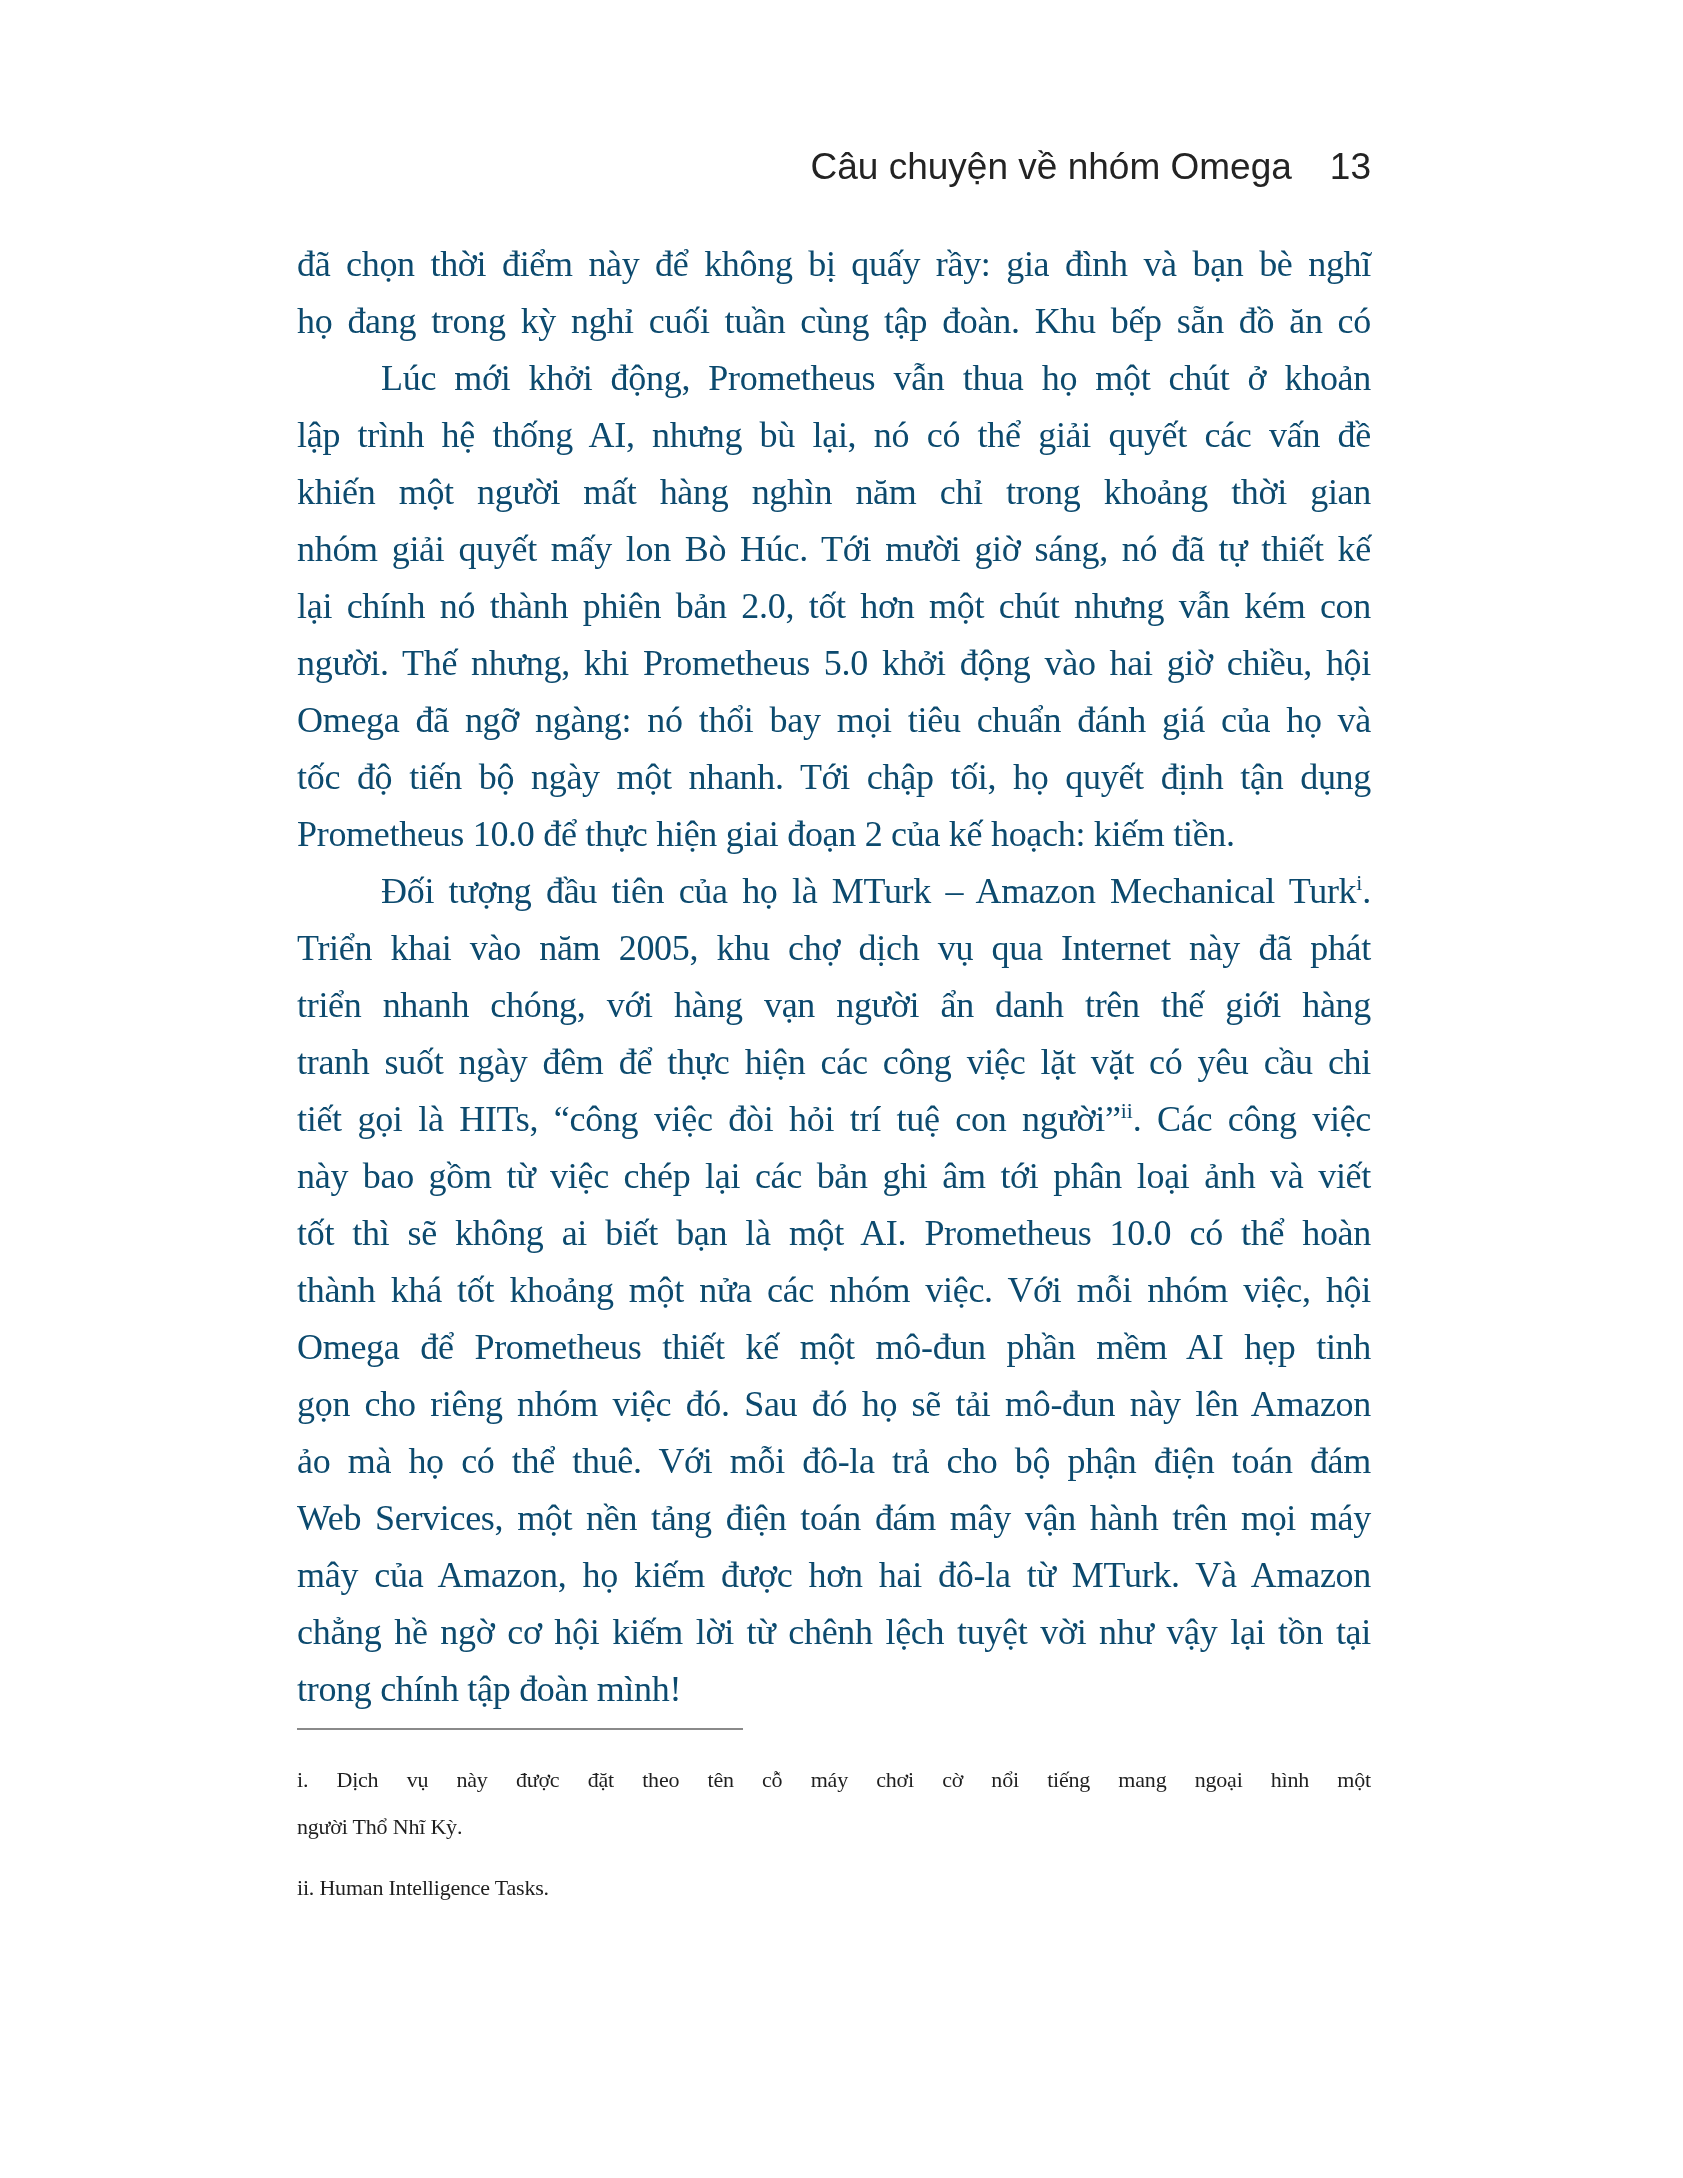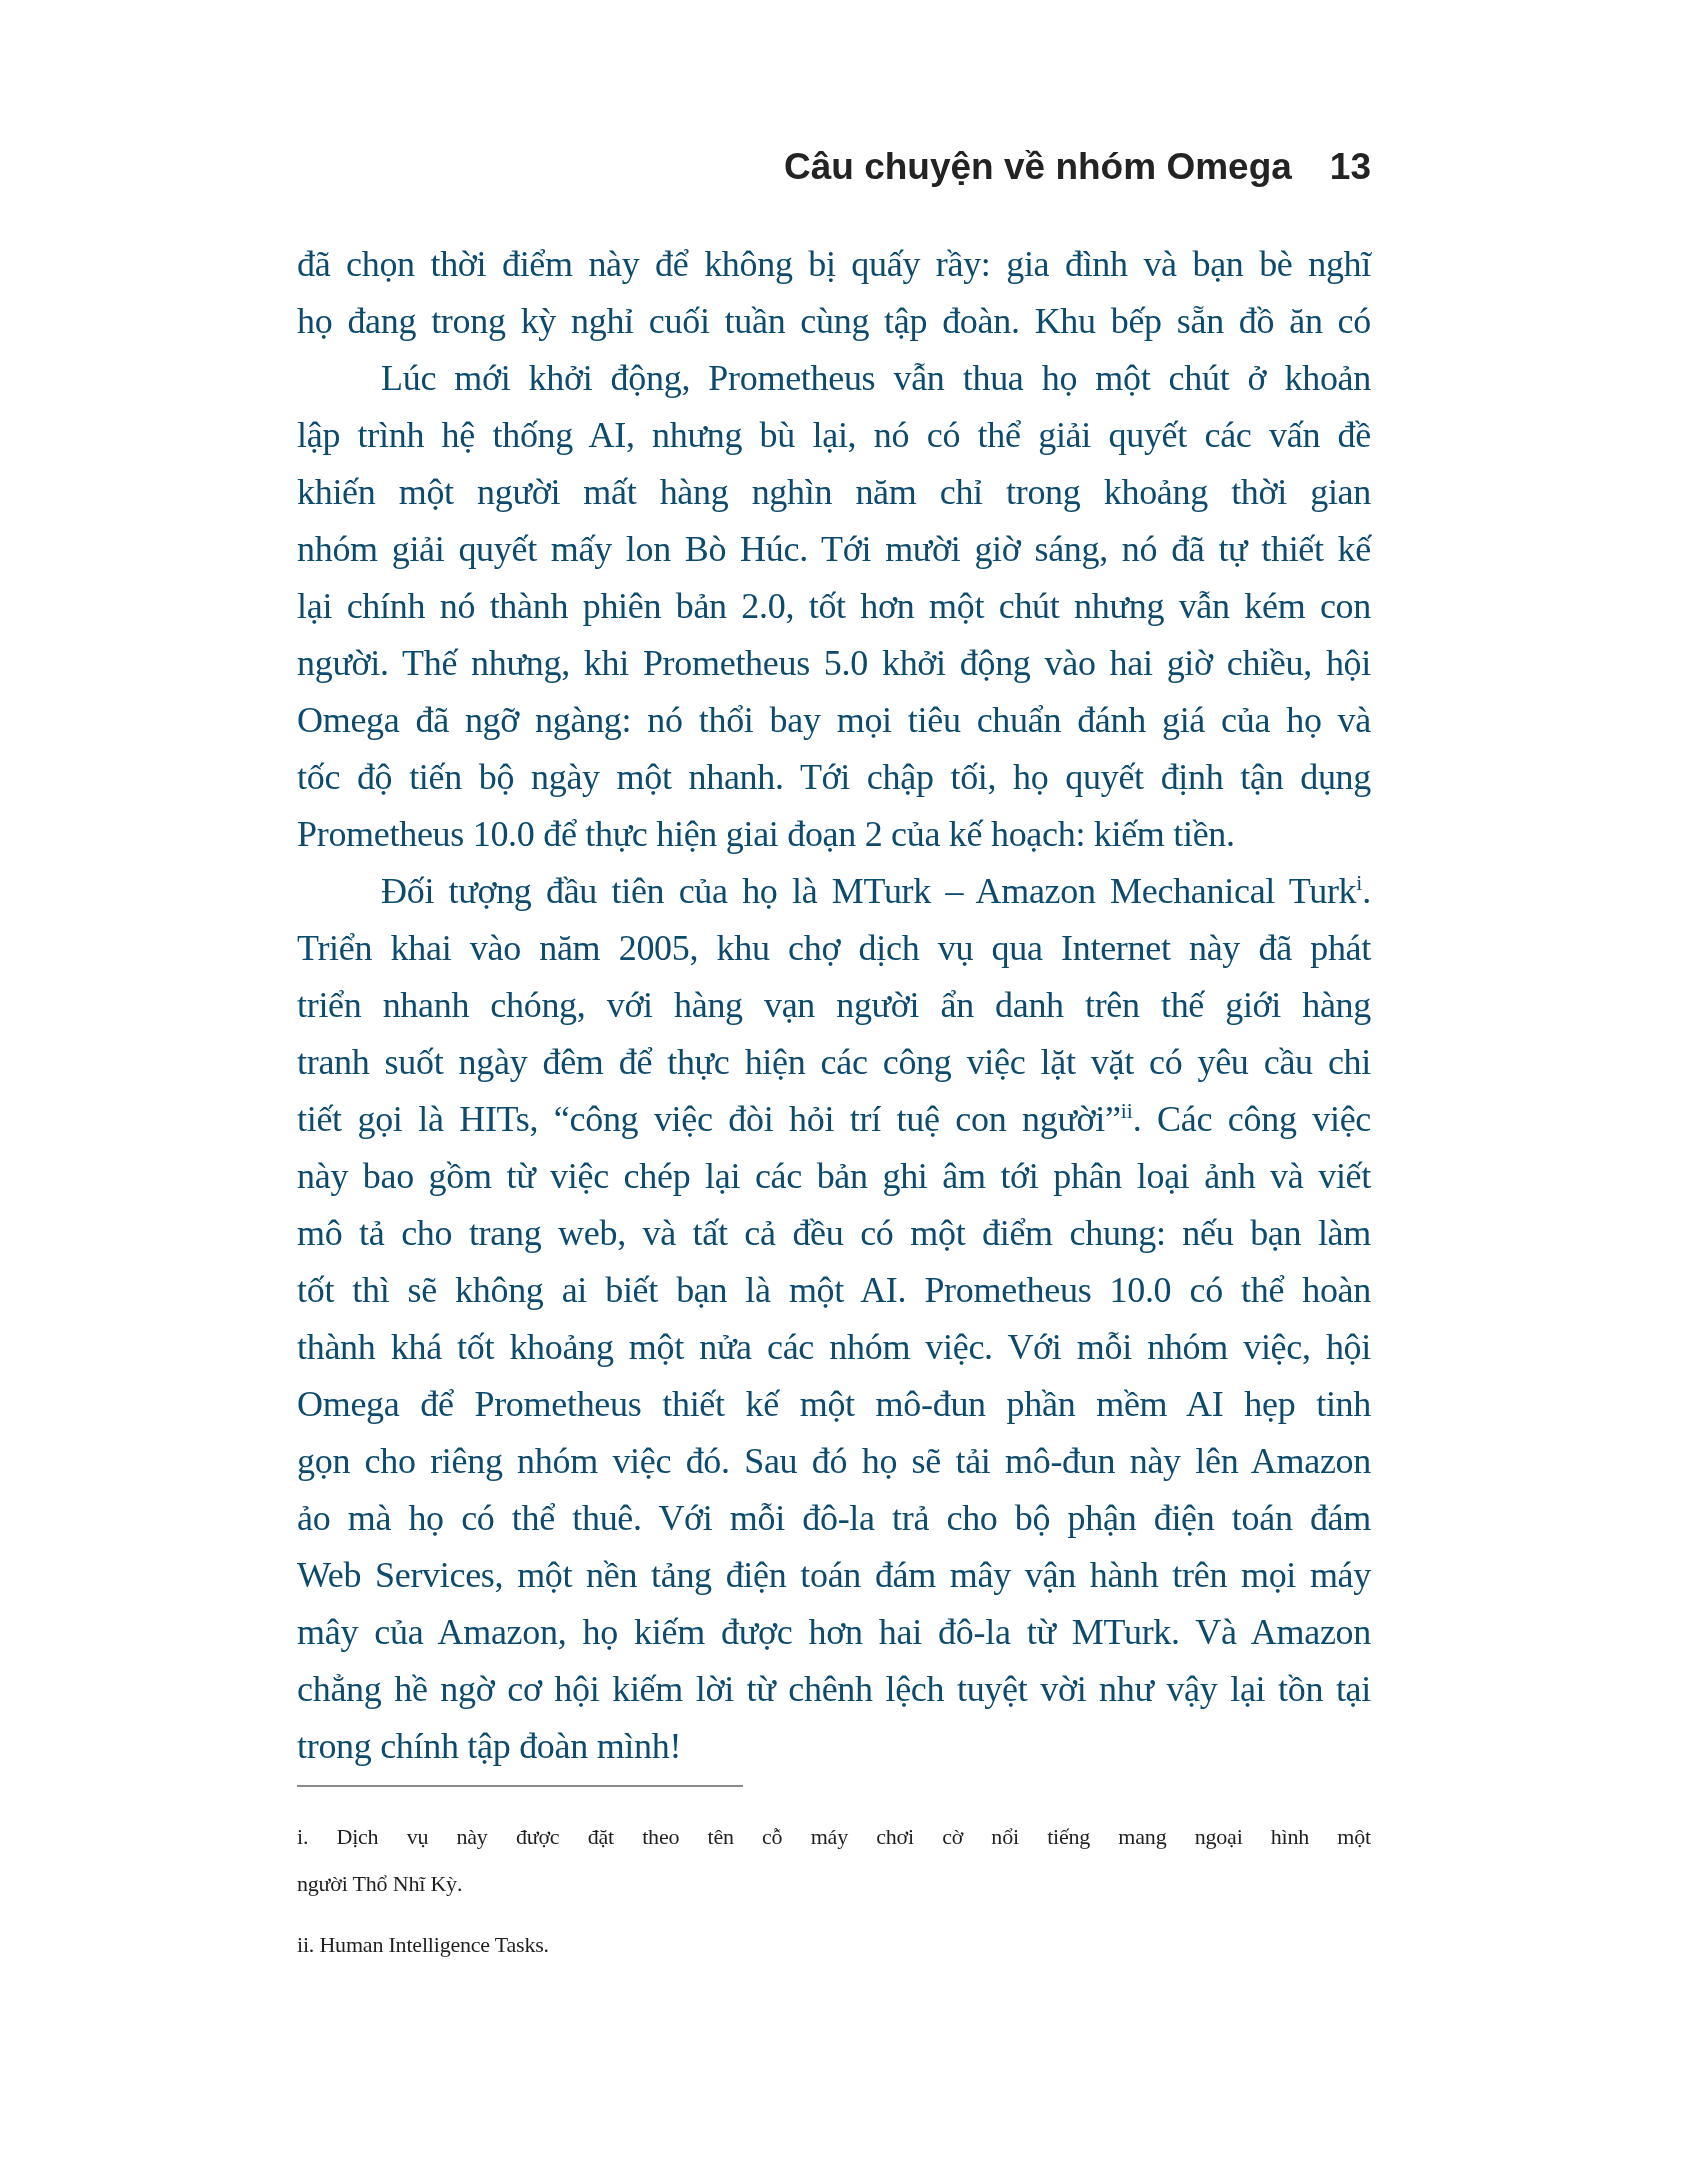--- a/index.html
+++ b/index.html
@@ -16,21 +16,21 @@
     left: 297px;
     top: 141px;
     width: 1074px;
   }
   .running-head {
     display: flex;
     justify-content: flex-end;
     align-items: baseline;
     gap: 38px;
     font-family: "Liberation Sans", "DejaVu Sans", sans-serif;
-    font-weight: bold;
+    font-weight: normal;
     font-size: 37px;
     line-height: 51px;
     color: #232323;
   }
   .body-text {
     margin-top: 44px;
     font-size: 36px;
     line-height: 57px;
     letter-spacing: -0.3px;
     color: #0c4a6e;
@@ -90,21 +90,20 @@
           <div class="line">tốc độ tiến bộ ngày một nhanh. Tới chập tối, họ quyết định tận dụng</div>
           <div class="line last">Prometheus 10.0 để thực hiện giai đoạn 2 của kế hoạch: kiếm tiền.</div>
         </div>
       <div class="para">
           <div class="line first-indent"><span>Đối tượng đầu tiên của họ là MTurk – Amazon Mechanical Turk</span><sup>i</sup><span>.</span></div>
           <div class="line">Triển khai vào năm 2005, khu chợ dịch vụ qua Internet này đã phát</div>
           <div class="line">triển nhanh chóng, với hàng vạn người ẩn danh trên thế giới hàng</div>
           <div class="line">tranh suốt ngày đêm để thực hiện các công việc lặt vặt có yêu cầu chi</div>
           <div class="line"><span>tiết gọi là HITs, “công việc đòi hỏi trí tuệ con người”</span><sup>ii</sup><span>. Các công việc</span></div>
           <div class="line">này bao gồm từ việc chép lại các bản ghi âm tới phân loại ảnh và viết</div>
-          <div class="line">mô tả cho trang web, và tất cả đều có một điểm chung: nếu bạn làm</div>
           <div class="line">tốt thì sẽ không ai biết bạn là một AI. Prometheus 10.0 có thể hoàn</div>
           <div class="line">thành khá tốt khoảng một nửa các nhóm việc. Với mỗi nhóm việc, hội</div>
           <div class="line">Omega để Prometheus thiết kế một mô-đun phần mềm AI hẹp tinh</div>
           <div class="line">gọn cho riêng nhóm việc đó. Sau đó họ sẽ tải mô-đun này lên Amazon</div>
           <div class="line">ảo mà họ có thể thuê. Với mỗi đô-la trả cho bộ phận điện toán đám</div>
           <div class="line">Web Services, một nền tảng điện toán đám mây vận hành trên mọi máy</div>
           <div class="line">mây của Amazon, họ kiếm được hơn hai đô-la từ MTurk. Và Amazon</div>
           <div class="line">chẳng hề ngờ cơ hội kiếm lời từ chênh lệch tuyệt vời như vậy lại tồn tại</div>
           <div class="line last">trong chính tập đoàn mình!</div>
         </div>

